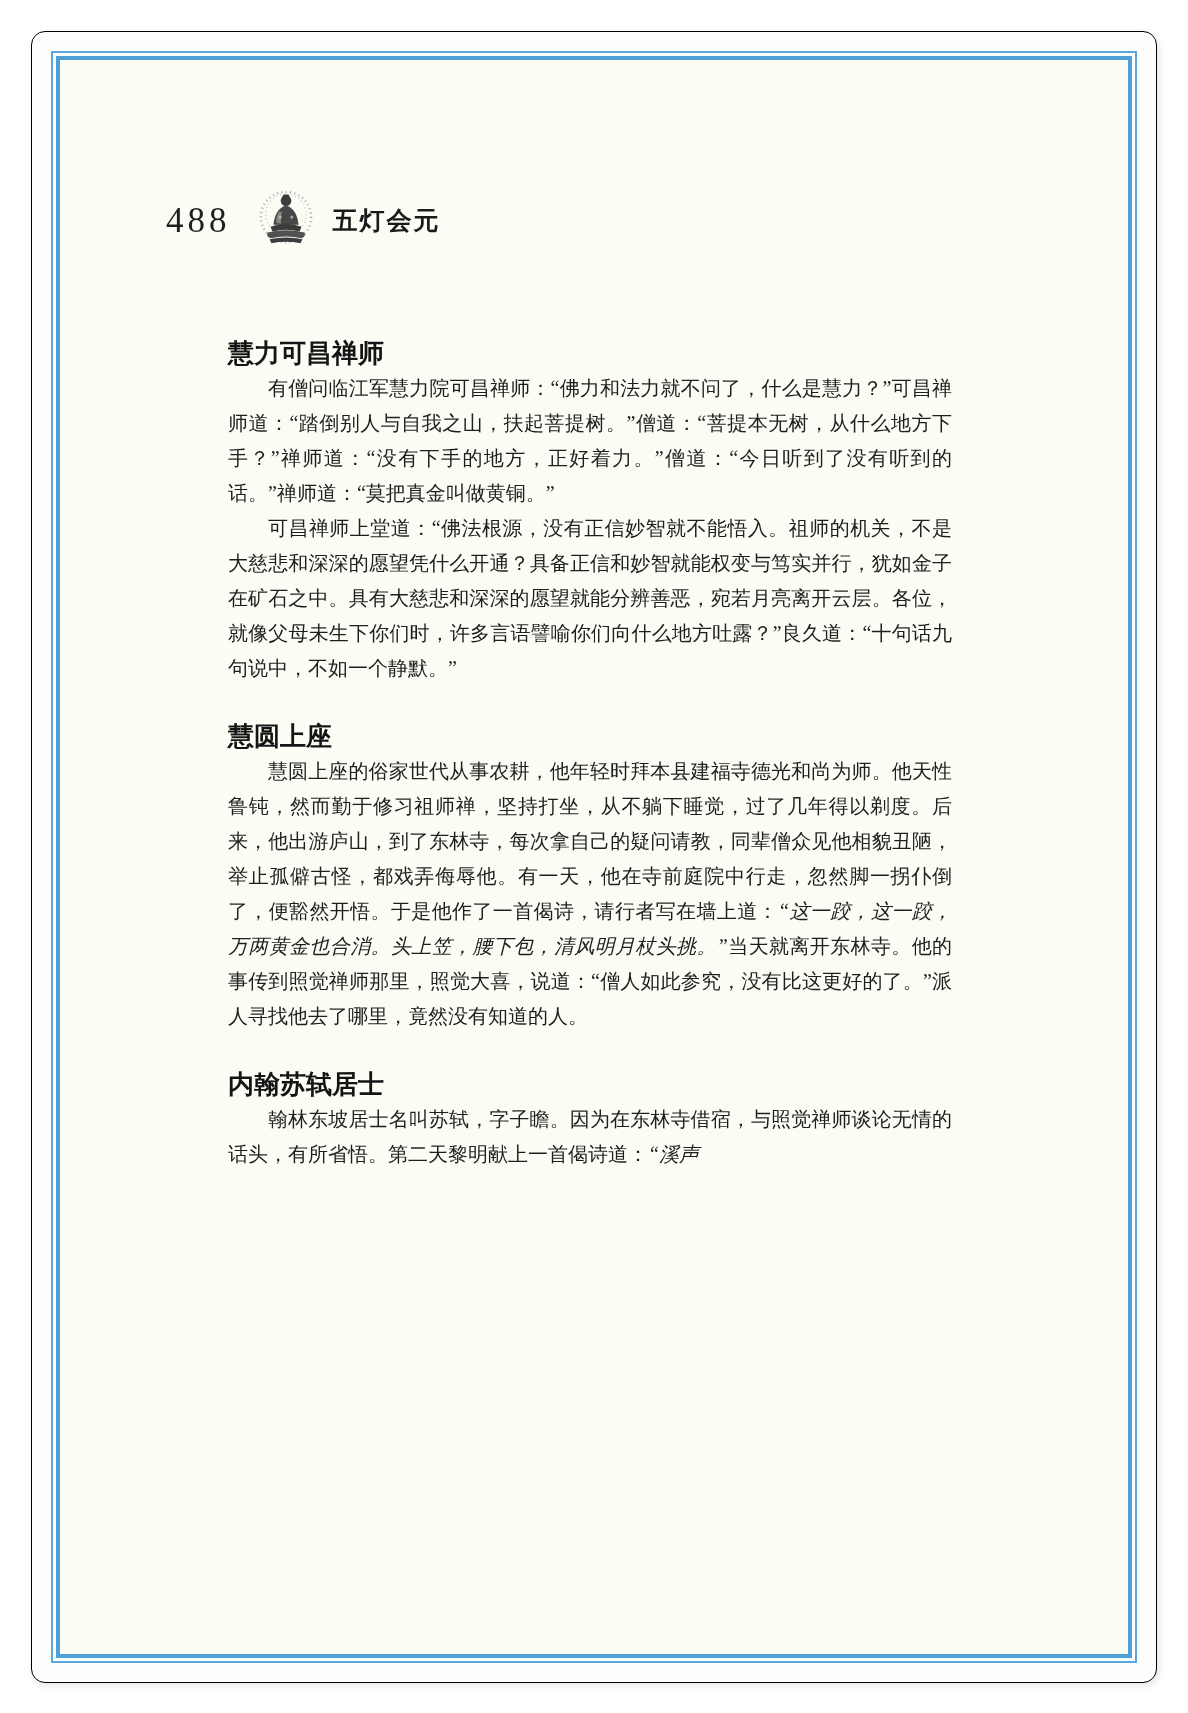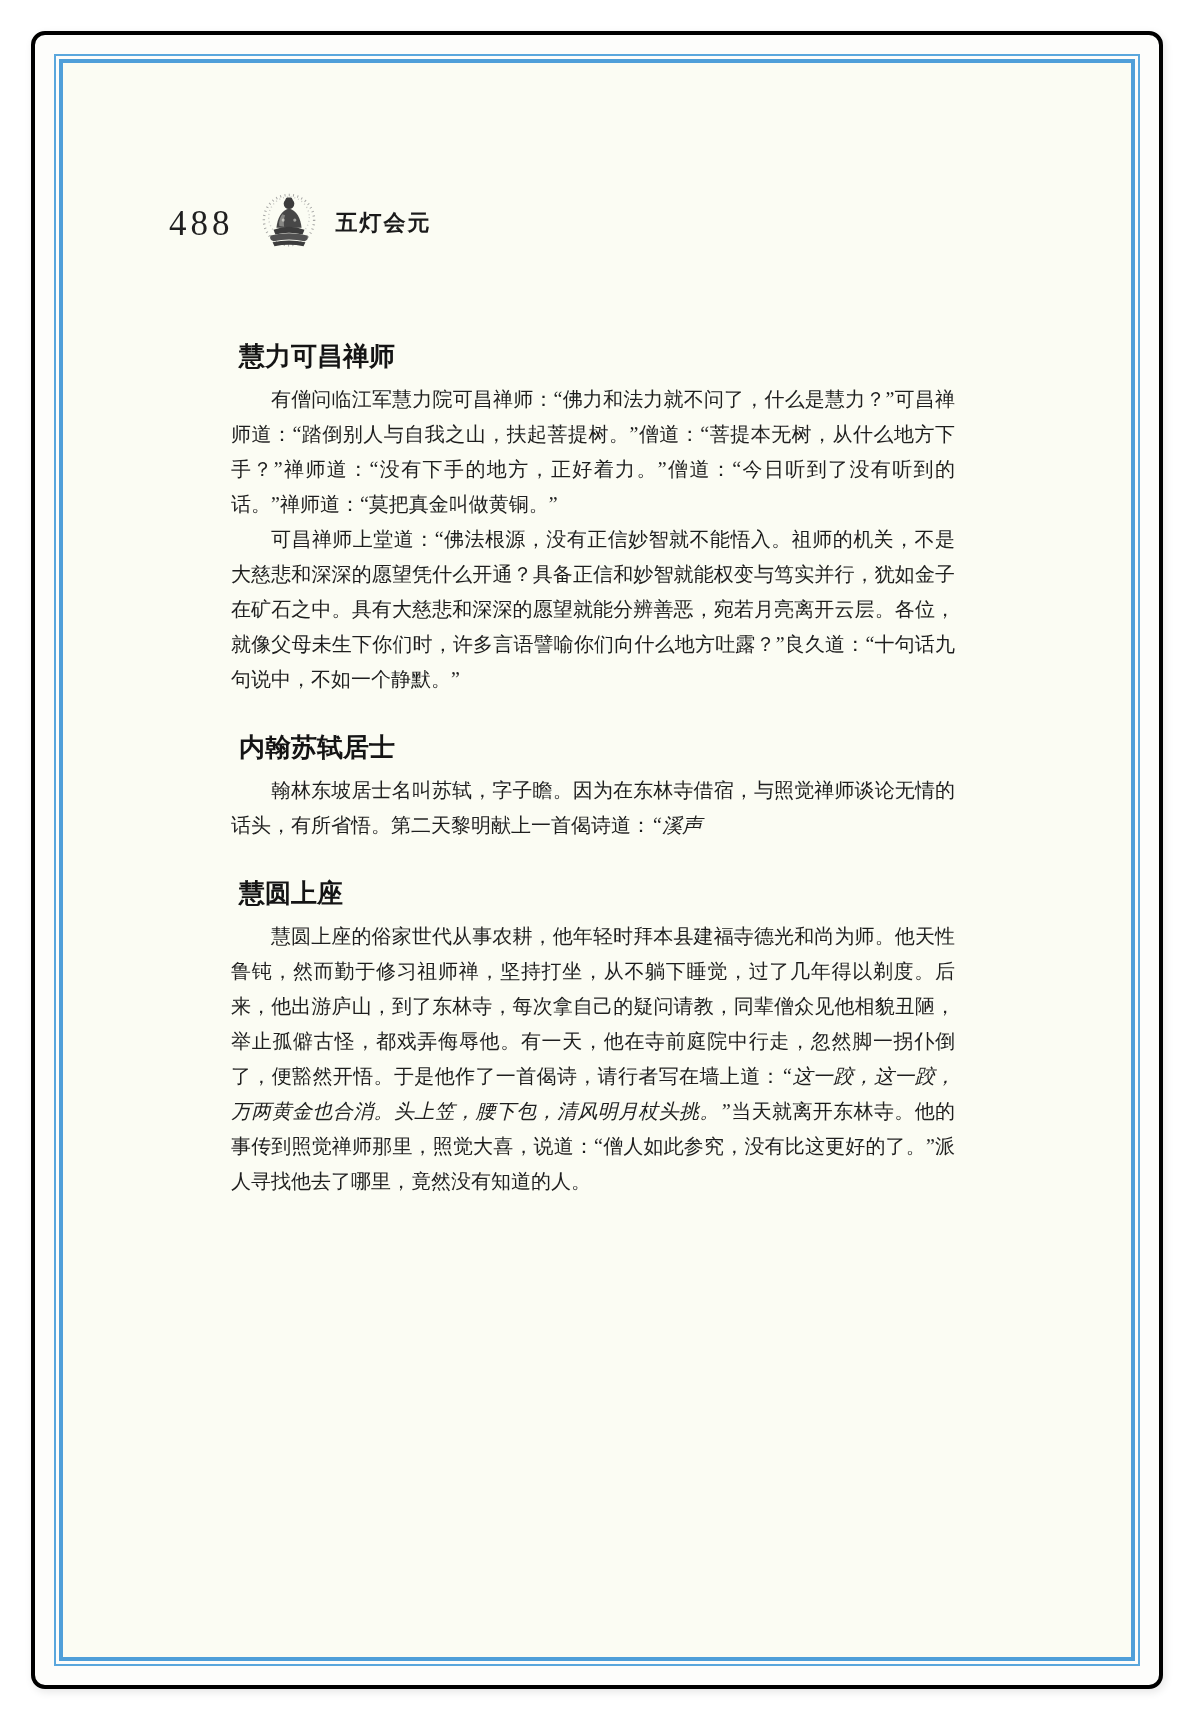--- a/index.html
+++ b/index.html
@@ -6,21 +6,21 @@
   body{
     width:1188px;height:1713px;
     background:#ffffff;
     font-family:"Liberation Serif","DejaVu Serif",serif;
     position:relative;
   }
   .book-page{
     position:absolute;left:31px;top:31px;
     width:1124px;height:1650px;
     background:#fdfdfb;
-    border:4px solid #000000;
+    border:1px solid #000000;
     border-radius:14px;
     box-shadow:2px 3px 8px rgba(0,0,0,0.10);
   }
   .frame-thin{
     position:absolute;inset:19px;
     border:2px solid #5aa7dd;
   }
   .frame-thick{
     position:absolute;inset:3px;
     border:4px solid #4f9fd9;
@@ -35,32 +35,32 @@
   .page-number{
     font-size:35px;letter-spacing:4px;color:#1f1f1f;
     line-height:1;
   }
   .buddha-icon{
     display:inline-block;width:58px;height:64px;
     margin-left:26px;
   }
   .book-title{
     margin-left:18px;
-    font-size:22px;font-weight:bold;color:#1a1a1a;
+    font-size:25px;font-weight:bold;color:#1a1a1a;
     letter-spacing:2px;
     line-height:1;
   }
   .content{
     margin:84px 0 0 168px;
     width:724px;
     color:#1e1e1e;
   }
   .section + .section{margin-top:33px;}
   .section-heading{
-    margin:8px;
+    margin:0;
     font-size:26px;font-weight:bold;color:#141414;
     line-height:35px;
   }
   .body-paragraph{
     margin:0;
     font-size:20px;
     line-height:35px;
     text-indent:2em;
     text-align:justify;
   }
@@ -95,24 +95,24 @@
         <span class="book-title">五灯会元</span>
       </div>
 
       <div class="content">
           <section class="section">
             <h2 class="section-heading">慧力可昌禅师</h2>
             <p class="body-paragraph"><span>有僧问临江军慧力院可昌禅师：“佛力和法力就不问了，什么是慧力？”可昌禅师道：“踏倒别人与自我之山，扶起菩提树。”僧道：“菩提本无树，从什么地方下手？”禅师道：“没有下手的地方，正好着力。”僧道：“今日听到了没有听到的话。”禅师道：“莫把真金叫做黄铜。”</span></p>
             <p class="body-paragraph"><span>可昌禅师上堂道：“佛法根源，没有正信妙智就不能悟入。祖师的机关，不是大慈悲和深深的愿望凭什么开通？具备正信和妙智就能权变与笃实并行，犹如金子在矿石之中。具有大慈悲和深深的愿望就能分辨善恶，宛若月亮离开云层。各位，就像父母未生下你们时，许多言语譬喻你们向什么地方吐露？”良久道：“十句话九句说中，不如一个静默。”</span></p>
           </section>
           <section class="section">
+            <h2 class="section-heading">慧圆上座</h2>
+            <p class="body-paragraph"><span>慧圆上座的俗家世代从事农耕，他年轻时拜本县建福寺德光和尚为师。他天性鲁钝，然而勤于修习祖师禅，坚持打坐，从不躺下睡觉，过了几年得以剃度。后来，他出游庐山，到了东林寺，每次拿自己的疑问请教，同辈僧众见他相貌丑陋，举止孤僻古怪，都戏弄侮辱他。有一天，他在寺前庭院中行走，忽然脚一拐仆倒了，便豁然开悟。于是他作了一首偈诗，请行者写在墙上道：</span><span class="kai">“这一跤，这一跤，万两黄金也合消。头上笠，腰下包，清风明月杖头挑。”</span><span>当天就离开东林寺。他的事传到照觉禅师那里，照觉大喜，说道：“僧人如此参究，没有比这更好的了。”派人寻找他去了哪里，竟然没有知道的人。</span></p>
+          </section>
+          <section class="section">
             <h2 class="section-heading">内翰苏轼居士</h2>
             <p class="body-paragraph"><span>翰林东坡居士名叫苏轼，字子瞻。因为在东林寺借宿，与照觉禅师谈论无情的话头，有所省悟。第二天黎明献上一首偈诗道：</span><span class="kai">“溪声</span></p>
-          </section>
-          <section class="section">
-            <h2 class="section-heading">慧圆上座</h2>
-            <p class="body-paragraph"><span>慧圆上座的俗家世代从事农耕，他年轻时拜本县建福寺德光和尚为师。他天性鲁钝，然而勤于修习祖师禅，坚持打坐，从不躺下睡觉，过了几年得以剃度。后来，他出游庐山，到了东林寺，每次拿自己的疑问请教，同辈僧众见他相貌丑陋，举止孤僻古怪，都戏弄侮辱他。有一天，他在寺前庭院中行走，忽然脚一拐仆倒了，便豁然开悟。于是他作了一首偈诗，请行者写在墙上道：</span><span class="kai">“这一跤，这一跤，万两黄金也合消。头上笠，腰下包，清风明月杖头挑。”</span><span>当天就离开东林寺。他的事传到照觉禅师那里，照觉大喜，说道：“僧人如此参究，没有比这更好的了。”派人寻找他去了哪里，竟然没有知道的人。</span></p>
           </section>
         </div>
 
     </div>
   </div>
 </div>
 
 </body></html>

